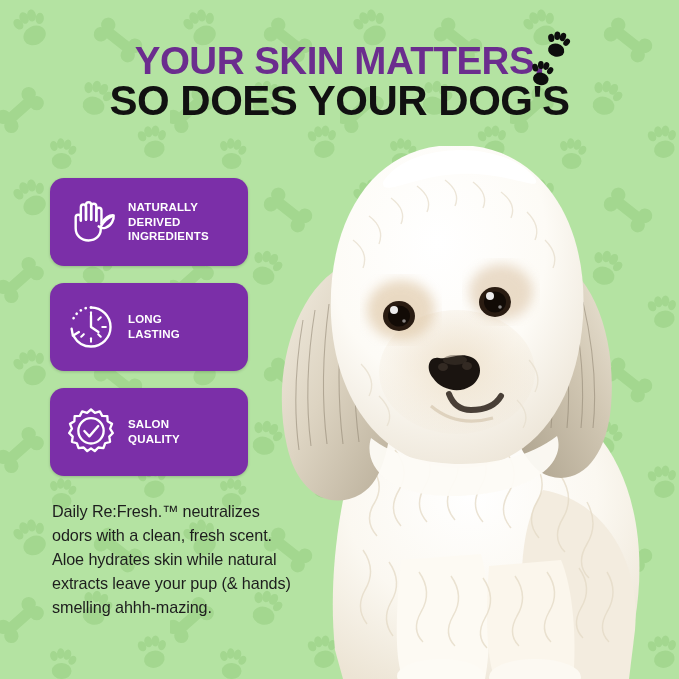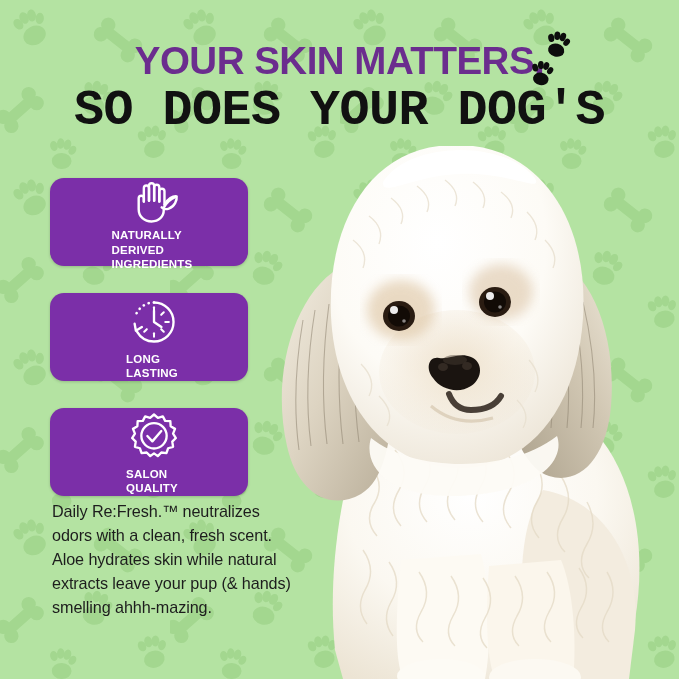--- a/index.html
+++ b/index.html
@@ -37,21 +37,21 @@
   }
   .hl-line {
     display:block;
     font-weight:800;
     font-size:38px;
     letter-spacing:-0.5px;
     white-space:nowrap;
     font-family:"Liberation Sans", sans-serif;
   }
   #hl-1 { color:#6b2d8e; font-size:38.5px; }
-  #hl-2 { color:#111111; font-size:50px; margin-top:6px;font-family:Liberation Mono, monospace; }
+  #hl-2 { color:#111111; font-size:42px; margin-top:0; }
 
   #headline-paws {
     position:absolute;
     top:28px; left:524px;
     width:70px; height:62px;
     z-index:5;
   }
 
   
   #dog-photo {
@@ -69,23 +69,22 @@
     z-index:6;
   }
   .badge {
     position:relative;
     width:198px;
     height:88px;
     background:#7b2fa8;
     border-radius:14px;
     display:flex;
     align-items:center;
-    margin-bottom:27px;
+    margin-bottom:17px;
     box-shadow:0 1px 3px rgba(0,0,0,0.18);
-    flex-direction:column;
   }
   .badge-icon {
     width:62px;
     min-width:62px;
     height:62px;
     margin-left:10px;
     display:flex;
     align-items:center;
     justify-content:center;
   }

